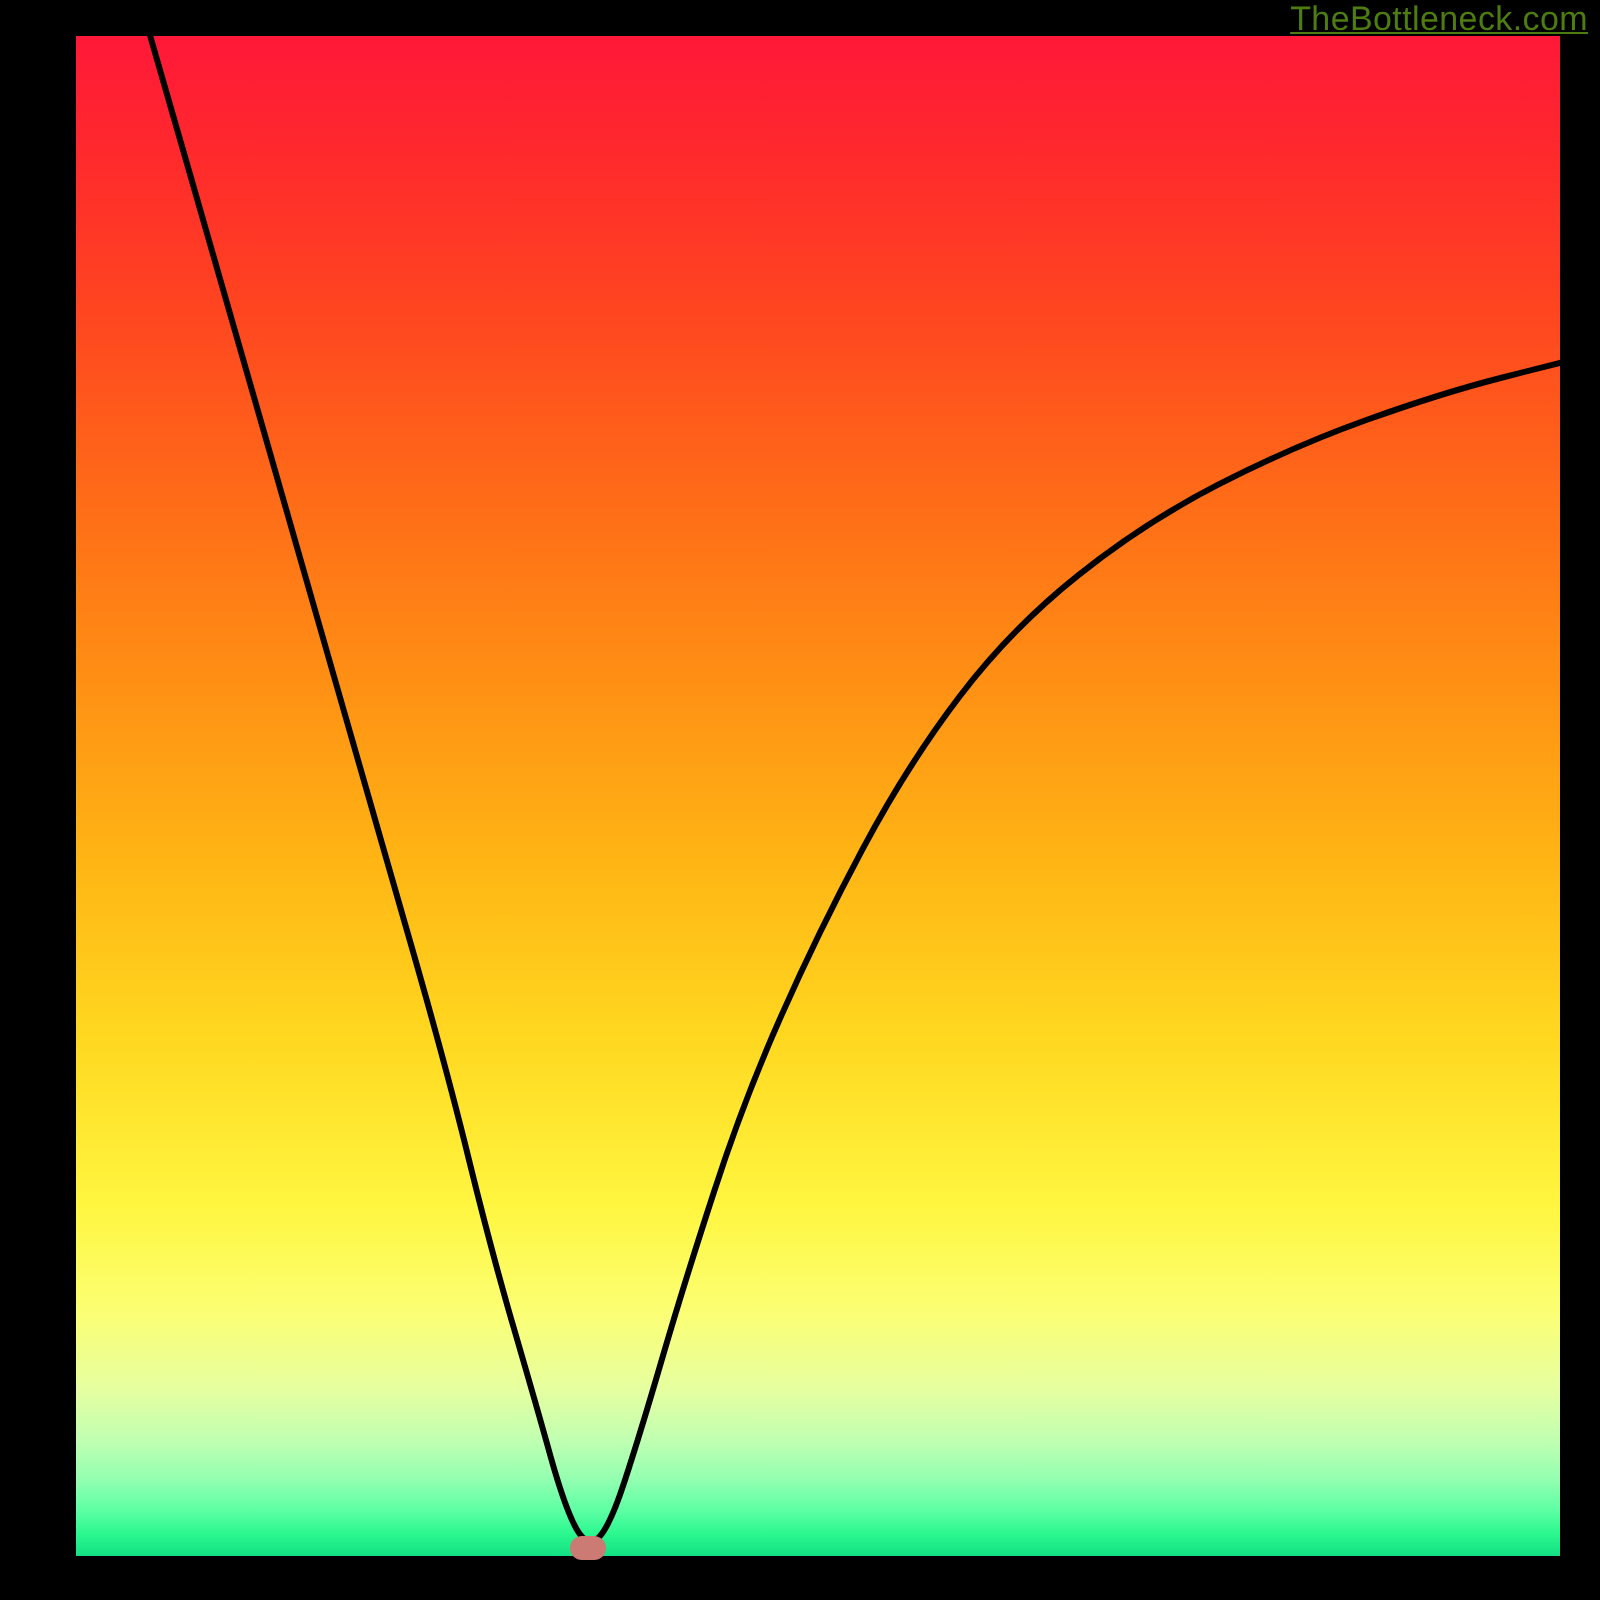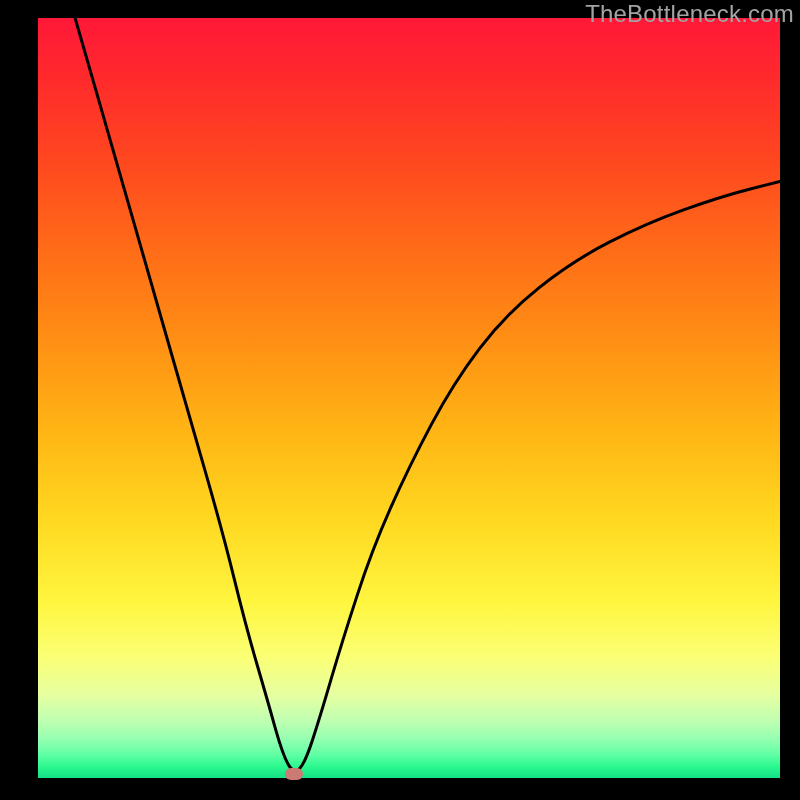--- a/index.html
+++ b/index.html
@@ -56,23 +56,24 @@
     width: 18px;
     height: 12px;
     border-radius: 6px;
     background: #cb7b73;
     transform: translate(-50%, -50%);
   }
   .watermark {
     position: absolute;
     top: 0px;
     right: 6px;
-    color: #a3a3a3;
-    font-size: 24px;
+    color: #4d7c0f;
+    font-size: 17px;
     letter-spacing: 0.2px;
+    text-decoration: underline;
   }
 </style>
 </head>
 <body>
 
 <div class="frame">
   <div class="plot">
     <div class="gradient"></div>
     <svg class="curve-svg" viewBox="0 0 742 760" preserveAspectRatio="none">
       <path id="curve-path" fill="none" stroke="#000" stroke-width="3" stroke-linecap="round" d="M 37.1 0.0 Q 37.1 0.0 55.7 64.6 Q 74.2 129.2 92.8 193.8 Q 111.3 258.4 129.8 323.0 Q 148.4 387.6 166.9 452.2 Q 185.5 516.8 196.6 562.4 Q 207.8 608.0 218.9 646.0 Q 230.0 684.0 237.4 710.6 Q 244.9 737.2 250.4 746.7 Q 256.0 756.2 261.6 750.5 Q 267.1 744.8 274.5 722.0 Q 282.0 699.2 293.1 661.2 Q 304.2 623.2 319.1 577.6 Q 333.9 532.0 352.5 490.2 Q 371.0 448.4 393.3 406.6 Q 415.5 364.8 441.5 330.6 Q 467.5 296.4 500.9 269.8 Q 534.2 243.2 571.3 224.2 Q 608.4 205.2 645.5 191.9 Q 682.6 178.6 712.3 171.0 T 742.0 163.4"></path>

